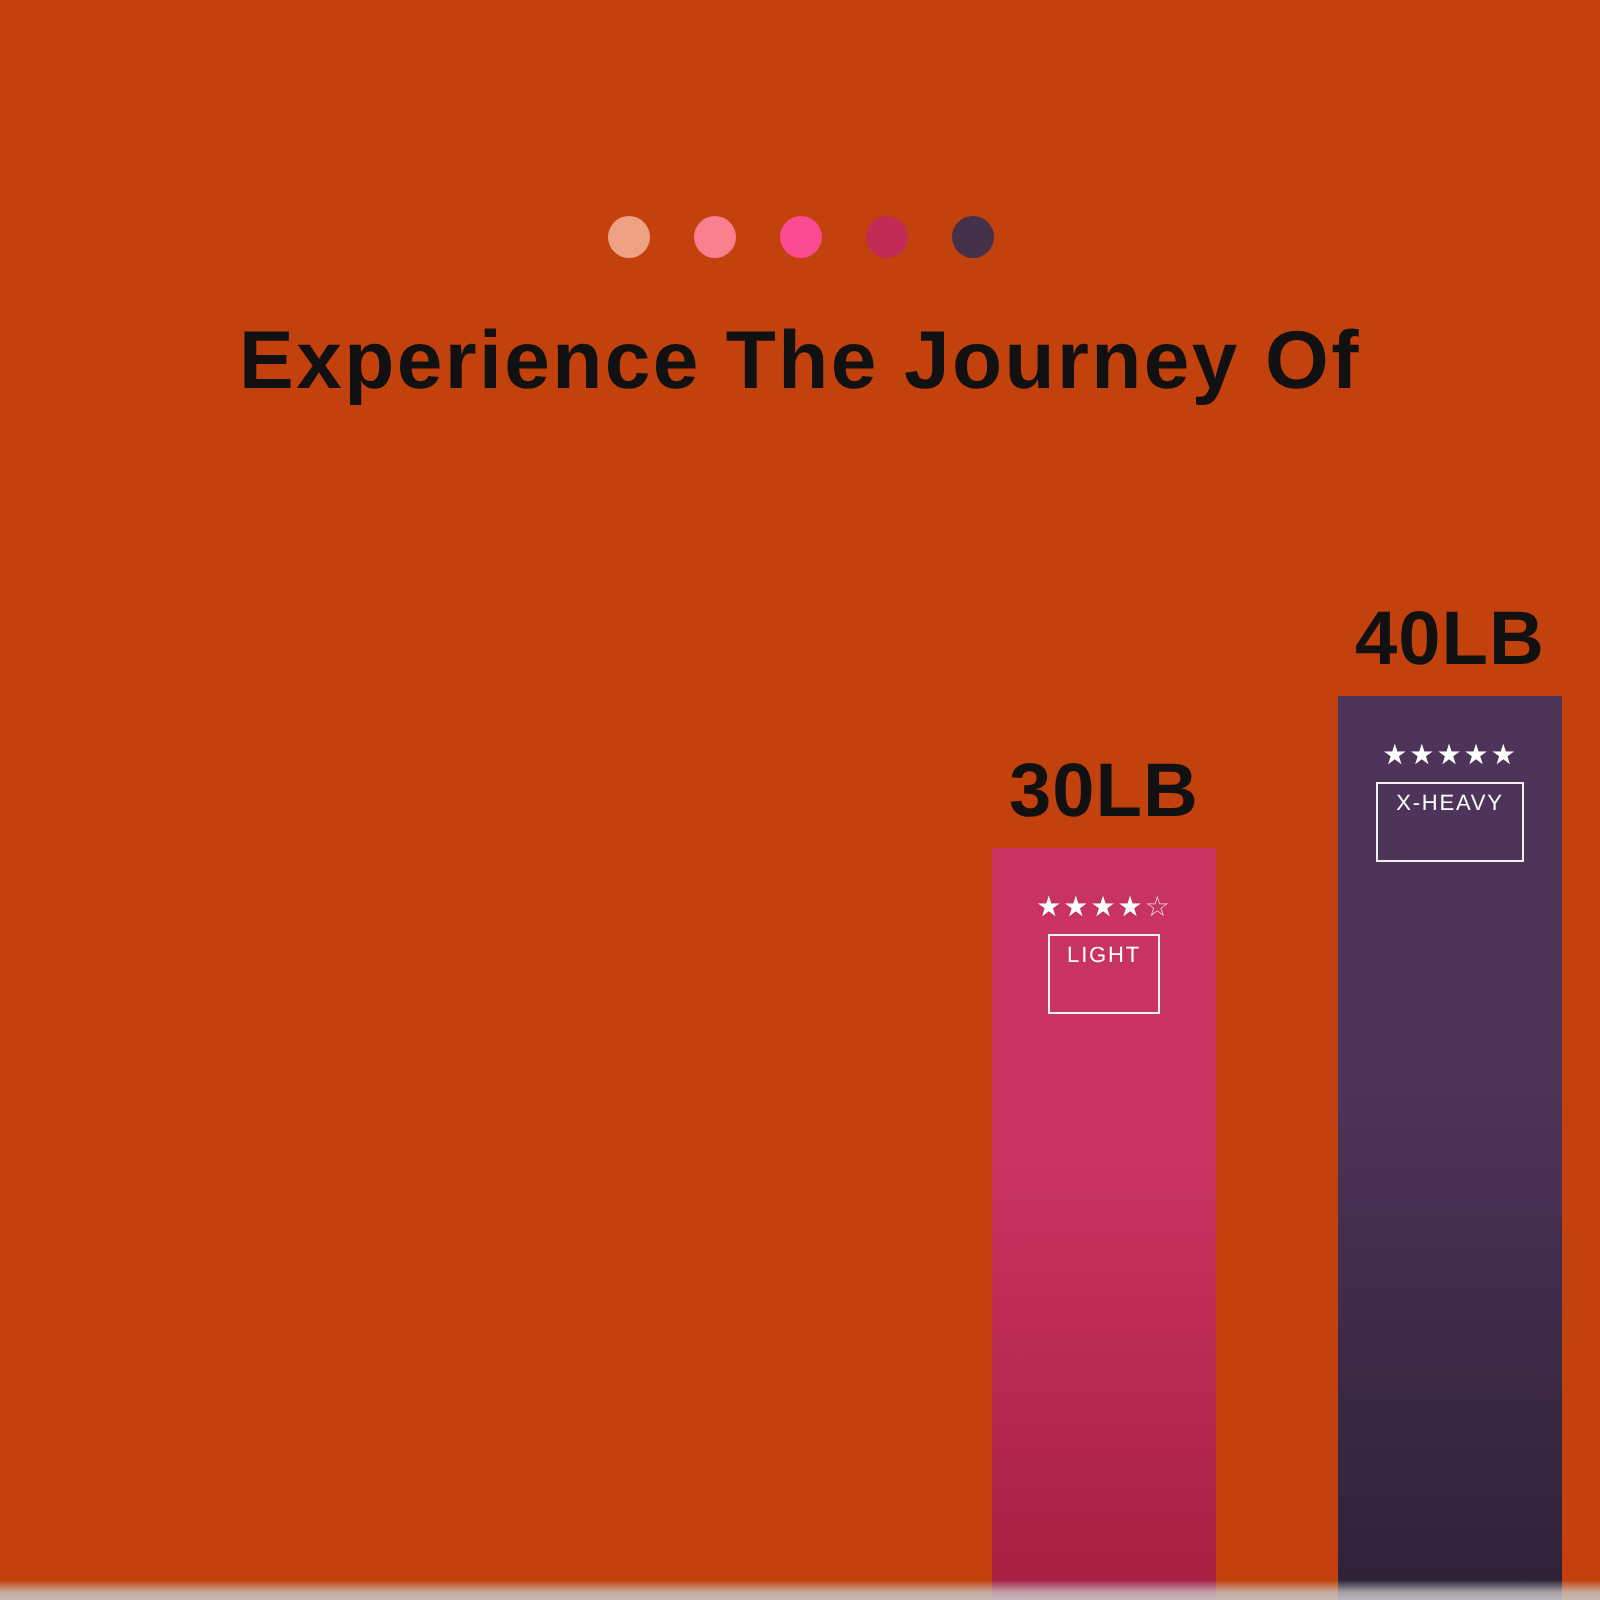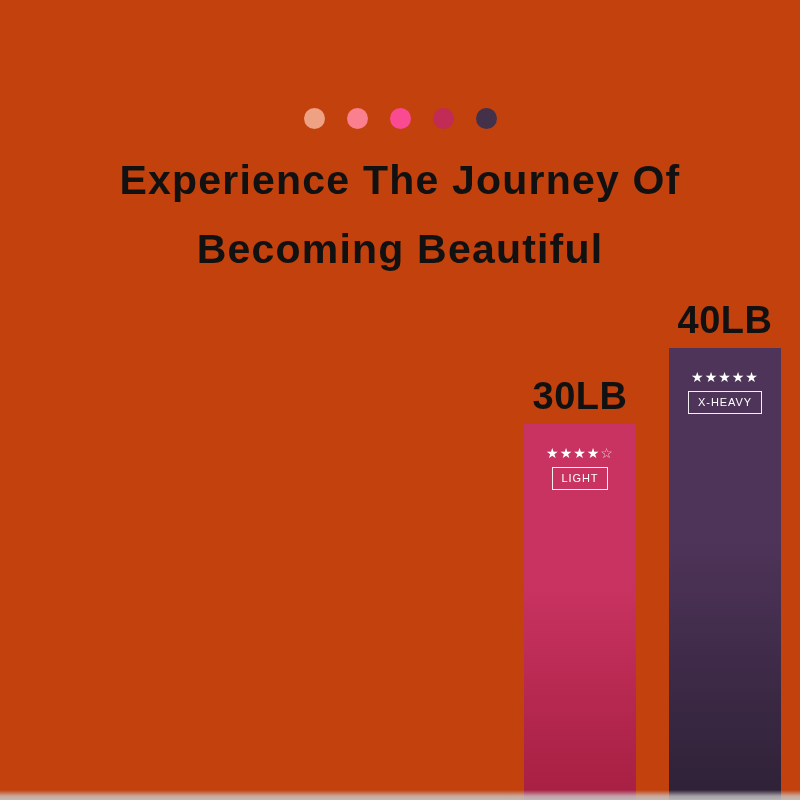--- a/index.html
+++ b/index.html
@@ -120,21 +120,21 @@
   .stars .star-dim {
     color: rgba(255,255,255,0.78);
   }
 
   .level-badge {
     border: 1.6px solid rgba(255,255,255,0.92);
     color: #ffffff;
     font-size: 11px;
     line-height: 11px;
     letter-spacing: 0.9px;
-    padding: 5px 9px 5px 9px;
+    padding: 5px 9px 22px 9px;
     white-space: nowrap;
     font-weight: normal;
   }
 
   
   #floor-band {
     position: absolute;
     left: 0;
     bottom: 0;
     width: 800px;
@@ -151,25 +151,24 @@
   <div id="dot-row">
       <span class="palette-dot" style="background: rgb(239, 161, 131);"></span>
       <span class="palette-dot" style="background: rgb(250, 128, 144);"></span>
       <span class="palette-dot" style="background: rgb(250, 75, 146);"></span>
       <span class="palette-dot" style="background: rgb(194, 43, 85);"></span>
       <span class="palette-dot" style="background: rgb(67, 49, 73);"></span>
     </div>
 
   <div id="headline">
     <span class="hl-line">Experience The Journey Of</span>
-    <span class="hl-line">Becoming Beautiful</span>
   </div>
 
   <div id="chart">
-      <div class="bar-col" style="left: 488px; width: 112px; height: 436px;">
+      <div class="bar-col" style="left: 460px; width: 112px; height: 436px;">
         <div class="bar-value" style="bottom: 382px;">30LB</div>
         <div class="bar-body" style="height: 376px; width: 112px; background: linear-gradient(rgb(201, 51, 97) 0%, rgb(201, 51, 97) 42%, rgb(166, 31, 66) 100%);">
           <div class="badge-group">
             <div class="stars"><span>★</span><span>★</span><span>★</span><span>★</span><span class="star-dim">☆</span></div>
             <div class="level-badge">LIGHT</div>
           </div>
         </div>
       </div>
       <div class="bar-col" style="left: 633px; width: 112px; height: 512px;">
         <div class="bar-value" style="bottom: 458px;">40LB</div>

